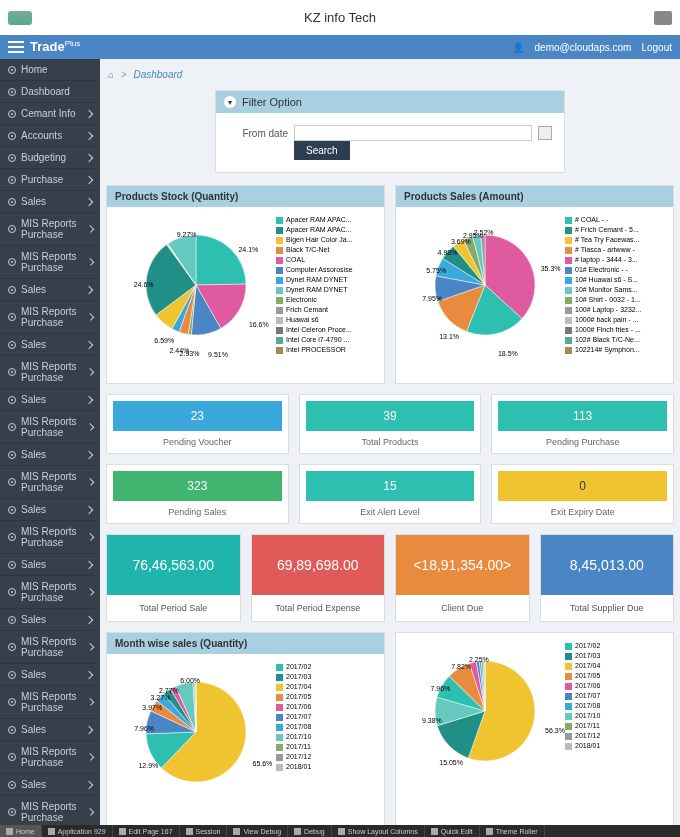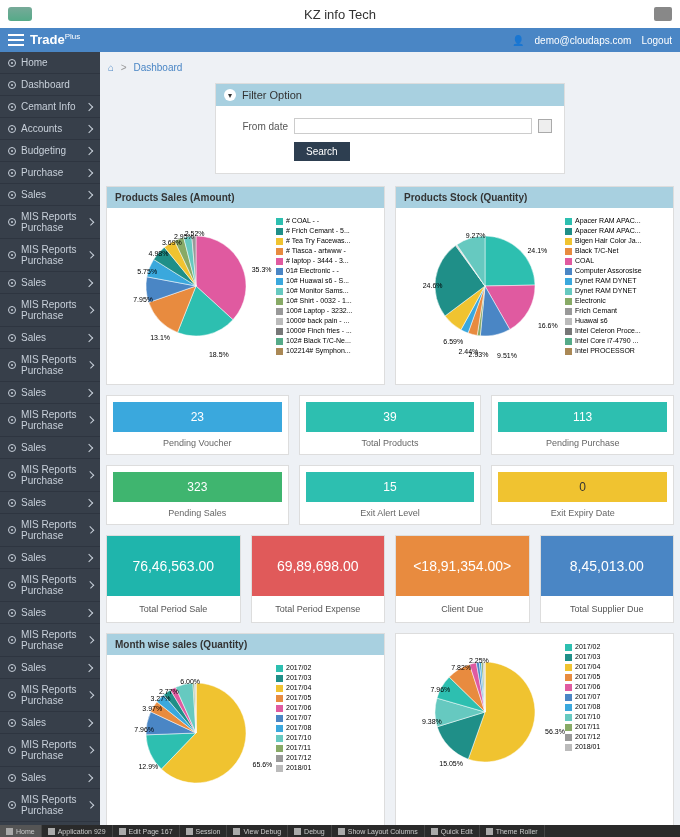--- a/index.html
+++ b/index.html
@@ -1,17 +1,17 @@
 <!DOCTYPE html>
 <html><head>
 <meta charset="utf-8">
 <style>
 * { margin: 0; padding: 0; box-sizing: border-box; }
 body { font-family: Arial, sans-serif; font-size: 11px; background: #f5f5f5; width: 680px; height: 837px; overflow: hidden; position: relative; }
-.topbar { height: 28px; background: #fff; display: flex; align-items: center; justify-content: space-between; padding: 0 8px; }
+.topbar { height: 35px; background: #fff; display: flex; align-items: center; justify-content: space-between; padding: 0 8px; }
 .topbar .title { font-size: 13px; color: #333; position: absolute; left: 50%; transform: translateX(-50%); }
 .logo-img { width: 24px; height: 14px; background: linear-gradient(#7a9, #5a8); border-radius: 3px; }
 .printer { width: 18px; height: 14px; background: #888; border-radius: 2px; }
 .navbar { height: 24px; background: #4a86c5; display: flex; align-items: center; justify-content: space-between; padding: 0 8px; color: #fff; }
 .navbar-left { display: flex; align-items: center; gap: 6px; }
 .ham { width: 16px; height: 14px; display: flex; flex-direction: column; justify-content: space-around; cursor: pointer; }
 .ham span { height: 2px; background: #fff; }
 .brand { font-size: 13px; font-weight: bold; }
 .brand sup { font-size: 8px; font-weight: normal; }
 .navbar-right { display: flex; align-items: center; gap: 10px; font-size: 10px; }
@@ -19,29 +19,29 @@
 .sidebar { width: 100px; background: #373f4a; color: #c8d0da; overflow-y: auto; font-size: 10px; }
 .sidebar::-webkit-scrollbar { width: 4px; }
 .sidebar::-webkit-scrollbar-thumb { background: #555; }
 .sb-item { padding: 5px 8px; display: flex; align-items: center; justify-content: space-between; cursor: pointer; border-bottom: 1px solid #2e3540; }
 .sb-item .sb-left { display: flex; align-items: center; gap: 5px; }
 .sb-icon { width: 8px; height: 8px; border: 1px solid #c8d0da; border-radius: 50%; position: relative; flex-shrink: 0; }
 .sb-icon::after { content: ''; width: 2px; height: 2px; background: #c8d0da; border-radius: 50%; position: absolute; top: 2px; left: 2px; }
 .chev { width: 6px; height: 6px; border-right: 1px solid #c8d0da; border-bottom: 1px solid #c8d0da; transform: rotate(-45deg); }
 .content { flex: 1; background: #eef1f5; overflow-y: auto; padding: 6px; }
 .content::-webkit-scrollbar { width: 6px; }
-.breadcrumb { font-size: 10px; padding: 4px 2px; margin-bottom: 6px; }
+.breadcrumb { font-size: 10px; padding: 4px 2px; margin-bottom: 6px; font-style: italic; }
 .bc-home { color: #4a86c5; }
 .bc-sep { color: #999; margin: 0 4px; }
 .bc-current { color: #4a86c5; }
 .filter-panel { background: #fff; border: 1px solid #ddd; margin: 0 auto 12px; width: 350px; }
 .filter-head { background: #a8d0e0; padding: 5px 8px; font-size: 11px; color: #333; display: flex; align-items: center; gap: 6px; }
 .filter-toggle { width: 12px; height: 12px; background: #fff; border-radius: 50%; display: flex; align-items: center; justify-content: center; font-size: 8px; }
 .filter-body { padding: 12px; }
-.filter-row { display: flex; align-items: center; margin-bottom: 8px; gap: 6px; }
+.filter-row { display: flex; align-items: center; gap: 6px; }
 .filter-row label { width: 60px; text-align: right; font-size: 10px; color: #555; }
 .filter-row input { flex: 1; height: 16px; border: 1px solid #ccc; font-size: 10px; padding: 0 3px; }
 .cal-icon { width: 14px; height: 14px; border: 1px solid #aaa; background: #eee; }
 .search-btn { background: #2d3e50; color: #fff; border: none; padding: 4px 12px; font-size: 10px; margin-left: 66px; cursor: pointer; }
 .row { display: flex; gap: 10px; margin-bottom: 10px; }
 .panel { flex: 1; background: #fff; border: 1px solid #ddd; }
 .panel-head { background: #a8d0e0; padding: 5px 8px; font-size: 10px; color: #333; font-weight: bold; }
 .panel-body { padding: 8px; display: flex; }
 .pie-wrap { flex: 1; position: relative; height: 160px; }
 .pie-svg { width: 120px; height: 120px; margin: 10px auto; display: block; }
@@ -325,20 +325,108 @@
           <label>From date</label>
           <input type="text" value="" style="">
           <div class="cal-icon"></div>
         </div>
         <button class="search-btn">Search</button>
       </div>
     </div>
 
     <div class="row">
       <div class="panel">
+        <div class="panel-head">Products Stock (Quantity)</div>
+        <div class="panel-body">
+          <div class="pie-wrap" id="pie0">
+              <svg class="pie-svg" viewBox="0 0 120 120">
+                <path d="M60,60 L60,10 A50,50 0 0 1 109.99206374075413,59.10917850251838 Z" fill="#2dbfb0" stroke="#fff" stroke-width="0.5"></path>
+                <path d="M60,60 L109.99206374075413,59.10917850251838 A50,50 0 0 1 84.79743197041363,103.41759283600034 Z" fill="#e05aa0" stroke="#fff" stroke-width="0.5"></path>
+                <path d="M60,60 L84.79743197041363,103.41759283600034 A50,50 0 0 1 55.31251539641248,109.77978995627774 Z" fill="#4a86c5" stroke="#fff" stroke-width="0.5"></path>
+                <path d="M60,60 L55.31251539641248,109.77978995627774 A50,50 0 0 1 52.18670990534209,109.38575197257526 Z" fill="#8a6" stroke="#fff" stroke-width="0.5"></path>
+                <path d="M60,60 L52.18670990534209,109.38575197257526 A50,50 0 0 1 43.05652586572617,107.04166965851866 Z" fill="#e88b3f" stroke="#fff" stroke-width="0.5"></path>
+                <path d="M60,60 L43.05652586572617,107.04166965851866 A50,50 0 0 1 35.899555482892865,103.80831626618216 Z" fill="#3aa8dd" stroke="#fff" stroke-width="0.5"></path>
+                <path d="M60,60 L35.899555482892865,103.80831626618216 A50,50 0 0 1 19.990893182742838,89.98785373589291 Z" fill="#f0c330" stroke="#fff" stroke-width="0.5"></path>
+                <path d="M60,60 L19.990893182742838,89.98785373589291 A50,50 0 0 1 30.591451808126788,19.563169099863046 Z" fill="#1f8f88" stroke="#fff" stroke-width="0.5"></path>
+                <path d="M60,60 L30.591451808126788,19.563169099863046 A50,50 0 0 1 31.23085326582199,19.105792632851596 Z" fill="#999" stroke="#fff" stroke-width="0.5"></path>
+                <path d="M60,60 L31.23085326582199,19.105792632851596 A50,50 0 0 1 31.877366772551937,18.658525663028968 Z" fill="#bbb" stroke="#fff" stroke-width="0.5"></path>
+                <path d="M60,60 L31.877366772551937,18.658525663028968 A50,50 0 0 1 60.000000000000036,10 Z" fill="#66c9c0" stroke="#fff" stroke-width="0.5"></path>
+              </svg>
+              <div class="pie-labels">
+                <span style="left:123.44832357682867px;top:30.7705620840238px">24.1%</span>
+                <span style="left:133.89616974794643px;top:105.64641718864613px">16.6%</span>
+                <span style="left:93.07726150870015px;top:135.60515845563864px">9.51%</span>
+                <span style="left:64.58215572526835px;top:135.0523944395236px">2.93%</span>
+                <span style="left:54.473930369471326px;top:131.5015023624806px">2.44%</span>
+                <span style="left:39.33896604203143px;top:121.80470401005573px">6.59%</span>
+                <span style="left:18.690661074312928px;top:65.77151364007986px">24.6%</span>
+                <span style="left:61.756268844152714px;top:15.744905083924074px">9.27%</span>
+              </div>
+            </div>
+          <div class="legend" id="leg0">
+              <div class="legend-item">
+                <span class="lg-sw" style="background:#2dbfb0"></span>
+                <span>Apacer RAM APAC...</span>
+              </div>
+              <div class="legend-item">
+                <span class="lg-sw" style="background:#1f8f88"></span>
+                <span>Apacer RAM APAC...</span>
+              </div>
+              <div class="legend-item">
+                <span class="lg-sw" style="background:#f0c330"></span>
+                <span>Bigen Hair Color Ja...</span>
+              </div>
+              <div class="legend-item">
+                <span class="lg-sw" style="background:#e88b3f"></span>
+                <span>Black T/C-Net</span>
+              </div>
+              <div class="legend-item">
+                <span class="lg-sw" style="background:#e05aa0"></span>
+                <span>COAL</span>
+              </div>
+              <div class="legend-item">
+                <span class="lg-sw" style="background:#4a86c5"></span>
+                <span>Computer Assorosise</span>
+              </div>
+              <div class="legend-item">
+                <span class="lg-sw" style="background:#3aa8dd"></span>
+                <span>Dynet RAM DYNET</span>
+              </div>
+              <div class="legend-item">
+                <span class="lg-sw" style="background:#66c9c0"></span>
+                <span>Dynet RAM DYNET</span>
+              </div>
+              <div class="legend-item">
+                <span class="lg-sw" style="background:#8a6"></span>
+                <span>Electronic</span>
+              </div>
+              <div class="legend-item">
+                <span class="lg-sw" style="background:#999"></span>
+                <span>Frich Cemant</span>
+              </div>
+              <div class="legend-item">
+                <span class="lg-sw" style="background:#bbb"></span>
+                <span>Huawai s6</span>
+              </div>
+              <div class="legend-item">
+                <span class="lg-sw" style="background:#777"></span>
+                <span>Intel Celeron Proce...</span>
+              </div>
+              <div class="legend-item">
+                <span class="lg-sw" style="background:#5a8"></span>
+                <span>Intel Core i7-4790 ...</span>
+              </div>
+              <div class="legend-item">
+                <span class="lg-sw" style="background:#a85"></span>
+                <span>Intel PROCESSOR</span>
+              </div>
+            </div>
+        </div>
+      </div>
+      <div class="panel">
         <div class="panel-head">Products Sales (Amount)</div>
         <div class="panel-body">
           <div class="pie-wrap" id="pie1">
               <svg class="pie-svg" viewBox="0 0 120 120">
                 <path d="M60,60 L60,10 A50,50 0 0 1 96.9617877549473,93.67233650874599 Z" fill="#e05aa0" stroke="#fff" stroke-width="0.5"></path>
                 <path d="M60,60 L96.9617877549473,93.67233650874599 A50,50 0 0 1 41.523225326053925,106.46083078947497 Z" fill="#2dbfb0" stroke="#fff" stroke-width="0.5"></path>
                 <path d="M60,60 L41.523225326053925,106.46083078947497 A50,50 0 0 1 12.782149859629541,76.44611285749667 Z" fill="#e88b3f" stroke="#fff" stroke-width="0.5"></path>
                 <path d="M60,60 L12.782149859629541,76.44611285749667 A50,50 0 0 1 10.853202453218913,50.802593251589215 Z" fill="#4a86c5" stroke="#fff" stroke-width="0.5"></path>
                 <path d="M60,60 L10.853202453218913,50.802593251589215 A50,50 0 0 1 17.669696441127797,33.388998504119925 Z" fill="#3aa8dd" stroke="#fff" stroke-width="0.5"></path>
                 <path d="M60,60 L17.669696441127797,33.388998504119925 A50,50 0 0 1 28.415270183301775,21.23913258960561 Z" fill="#1f8f88" stroke="#fff" stroke-width="0.5"></path>
@@ -408,108 +496,20 @@
                 <span class="lg-sw" style="background:#777"></span>
                 <span>1000# Finch fries - ...</span>
               </div>
               <div class="legend-item">
                 <span class="lg-sw" style="background:#5a8"></span>
                 <span>102# Black T/C-Ne...</span>
               </div>
               <div class="legend-item">
                 <span class="lg-sw" style="background:#a85"></span>
                 <span>102214# Symphon...</span>
-              </div>
-            </div>
-        </div>
-      </div>
-      <div class="panel">
-        <div class="panel-head">Products Stock (Quantity)</div>
-        <div class="panel-body">
-          <div class="pie-wrap" id="pie0">
-              <svg class="pie-svg" viewBox="0 0 120 120">
-                <path d="M60,60 L60,10 A50,50 0 0 1 109.99206374075413,59.10917850251838 Z" fill="#2dbfb0" stroke="#fff" stroke-width="0.5"></path>
-                <path d="M60,60 L109.99206374075413,59.10917850251838 A50,50 0 0 1 84.79743197041363,103.41759283600034 Z" fill="#e05aa0" stroke="#fff" stroke-width="0.5"></path>
-                <path d="M60,60 L84.79743197041363,103.41759283600034 A50,50 0 0 1 55.31251539641248,109.77978995627774 Z" fill="#4a86c5" stroke="#fff" stroke-width="0.5"></path>
-                <path d="M60,60 L55.31251539641248,109.77978995627774 A50,50 0 0 1 52.18670990534209,109.38575197257526 Z" fill="#8a6" stroke="#fff" stroke-width="0.5"></path>
-                <path d="M60,60 L52.18670990534209,109.38575197257526 A50,50 0 0 1 43.05652586572617,107.04166965851866 Z" fill="#e88b3f" stroke="#fff" stroke-width="0.5"></path>
-                <path d="M60,60 L43.05652586572617,107.04166965851866 A50,50 0 0 1 35.899555482892865,103.80831626618216 Z" fill="#3aa8dd" stroke="#fff" stroke-width="0.5"></path>
-                <path d="M60,60 L35.899555482892865,103.80831626618216 A50,50 0 0 1 19.990893182742838,89.98785373589291 Z" fill="#f0c330" stroke="#fff" stroke-width="0.5"></path>
-                <path d="M60,60 L19.990893182742838,89.98785373589291 A50,50 0 0 1 30.591451808126788,19.563169099863046 Z" fill="#1f8f88" stroke="#fff" stroke-width="0.5"></path>
-                <path d="M60,60 L30.591451808126788,19.563169099863046 A50,50 0 0 1 31.23085326582199,19.105792632851596 Z" fill="#999" stroke="#fff" stroke-width="0.5"></path>
-                <path d="M60,60 L31.23085326582199,19.105792632851596 A50,50 0 0 1 31.877366772551937,18.658525663028968 Z" fill="#bbb" stroke="#fff" stroke-width="0.5"></path>
-                <path d="M60,60 L31.877366772551937,18.658525663028968 A50,50 0 0 1 60.000000000000036,10 Z" fill="#66c9c0" stroke="#fff" stroke-width="0.5"></path>
-              </svg>
-              <div class="pie-labels">
-                <span style="left:123.44832357682867px;top:30.7705620840238px">24.1%</span>
-                <span style="left:133.89616974794643px;top:105.64641718864613px">16.6%</span>
-                <span style="left:93.07726150870015px;top:135.60515845563864px">9.51%</span>
-                <span style="left:64.58215572526835px;top:135.0523944395236px">2.93%</span>
-                <span style="left:54.473930369471326px;top:131.5015023624806px">2.44%</span>
-                <span style="left:39.33896604203143px;top:121.80470401005573px">6.59%</span>
-                <span style="left:18.690661074312928px;top:65.77151364007986px">24.6%</span>
-                <span style="left:61.756268844152714px;top:15.744905083924074px">9.27%</span>
-              </div>
-            </div>
-          <div class="legend" id="leg0">
-              <div class="legend-item">
-                <span class="lg-sw" style="background:#2dbfb0"></span>
-                <span>Apacer RAM APAC...</span>
-              </div>
-              <div class="legend-item">
-                <span class="lg-sw" style="background:#1f8f88"></span>
-                <span>Apacer RAM APAC...</span>
-              </div>
-              <div class="legend-item">
-                <span class="lg-sw" style="background:#f0c330"></span>
-                <span>Bigen Hair Color Ja...</span>
-              </div>
-              <div class="legend-item">
-                <span class="lg-sw" style="background:#e88b3f"></span>
-                <span>Black T/C-Net</span>
-              </div>
-              <div class="legend-item">
-                <span class="lg-sw" style="background:#e05aa0"></span>
-                <span>COAL</span>
-              </div>
-              <div class="legend-item">
-                <span class="lg-sw" style="background:#4a86c5"></span>
-                <span>Computer Assorosise</span>
-              </div>
-              <div class="legend-item">
-                <span class="lg-sw" style="background:#3aa8dd"></span>
-                <span>Dynet RAM DYNET</span>
-              </div>
-              <div class="legend-item">
-                <span class="lg-sw" style="background:#66c9c0"></span>
-                <span>Dynet RAM DYNET</span>
-              </div>
-              <div class="legend-item">
-                <span class="lg-sw" style="background:#8a6"></span>
-                <span>Electronic</span>
-              </div>
-              <div class="legend-item">
-                <span class="lg-sw" style="background:#999"></span>
-                <span>Frich Cemant</span>
-              </div>
-              <div class="legend-item">
-                <span class="lg-sw" style="background:#bbb"></span>
-                <span>Huawai s6</span>
-              </div>
-              <div class="legend-item">
-                <span class="lg-sw" style="background:#777"></span>
-                <span>Intel Celeron Proce...</span>
-              </div>
-              <div class="legend-item">
-                <span class="lg-sw" style="background:#5a8"></span>
-                <span>Intel Core i7-4790 ...</span>
-              </div>
-              <div class="legend-item">
-                <span class="lg-sw" style="background:#a85"></span>
-                <span>Intel PROCESSOR</span>
               </div>
             </div>
         </div>
       </div>
     </div>
 
     <div class="stat-row" id="stats1">
         <div class="stat-box">
           <div class="stat-val c-blue">23</div>
           <div class="stat-lbl">Pending Voucher</div>

